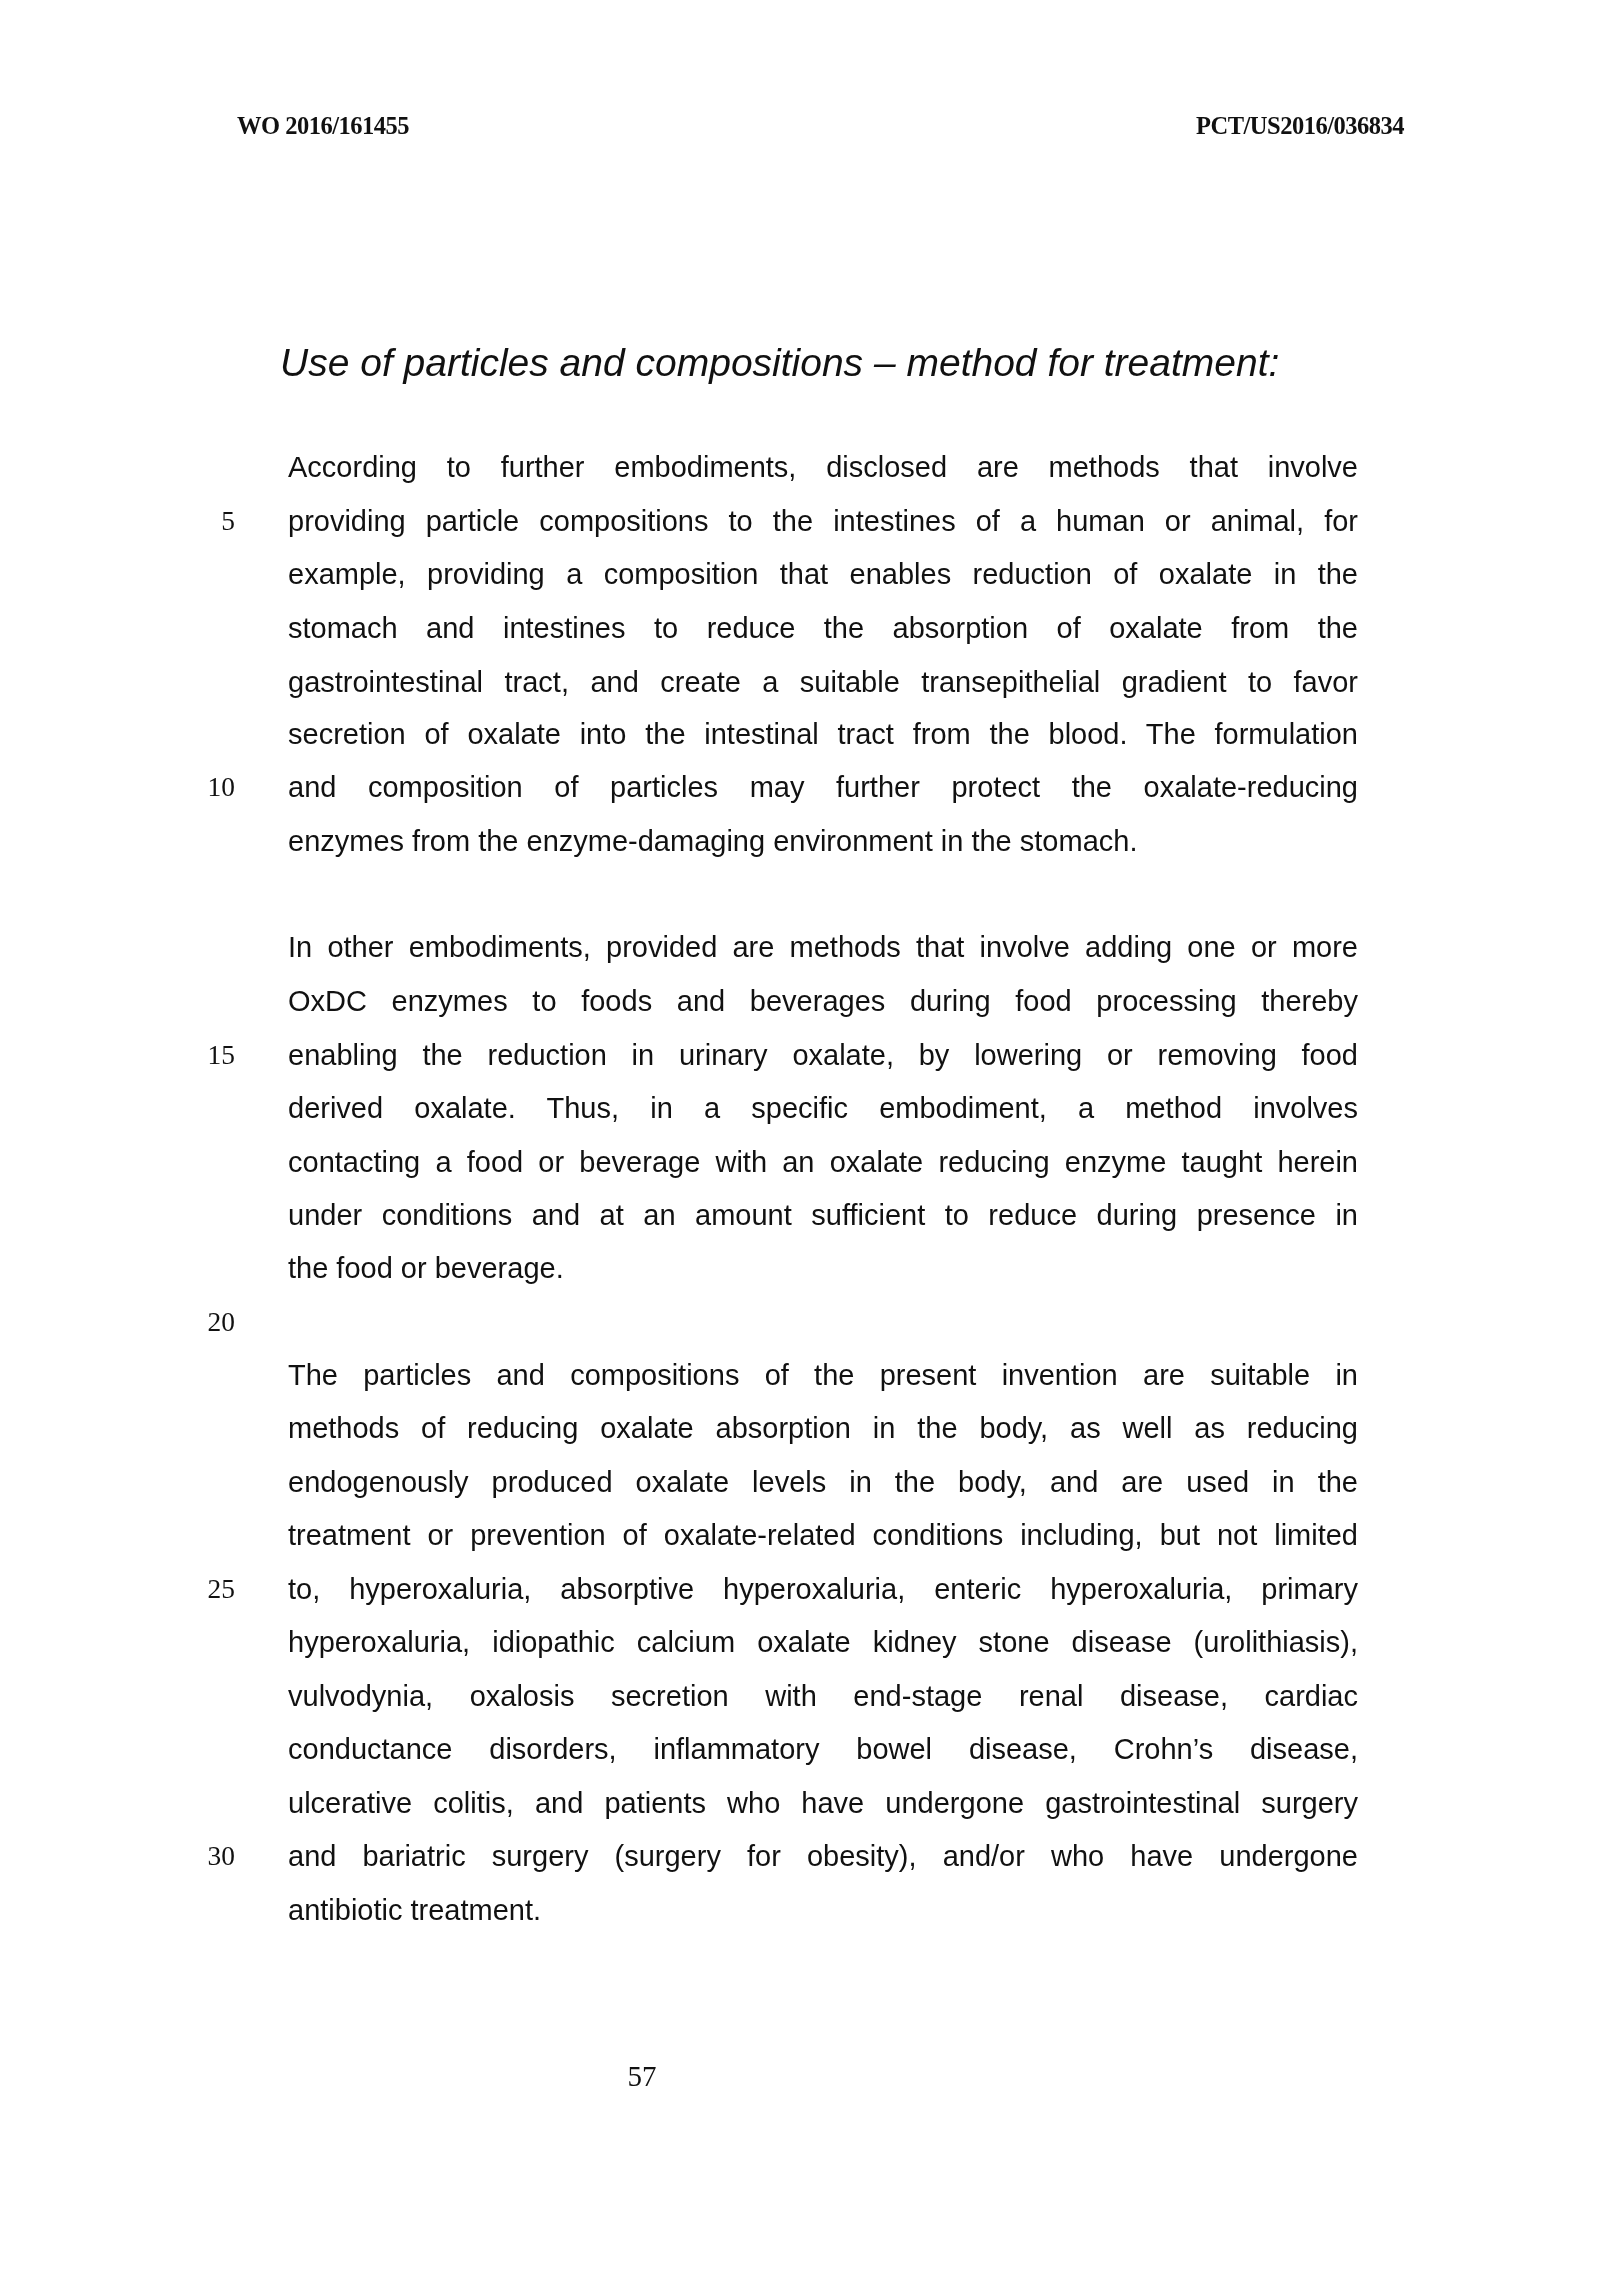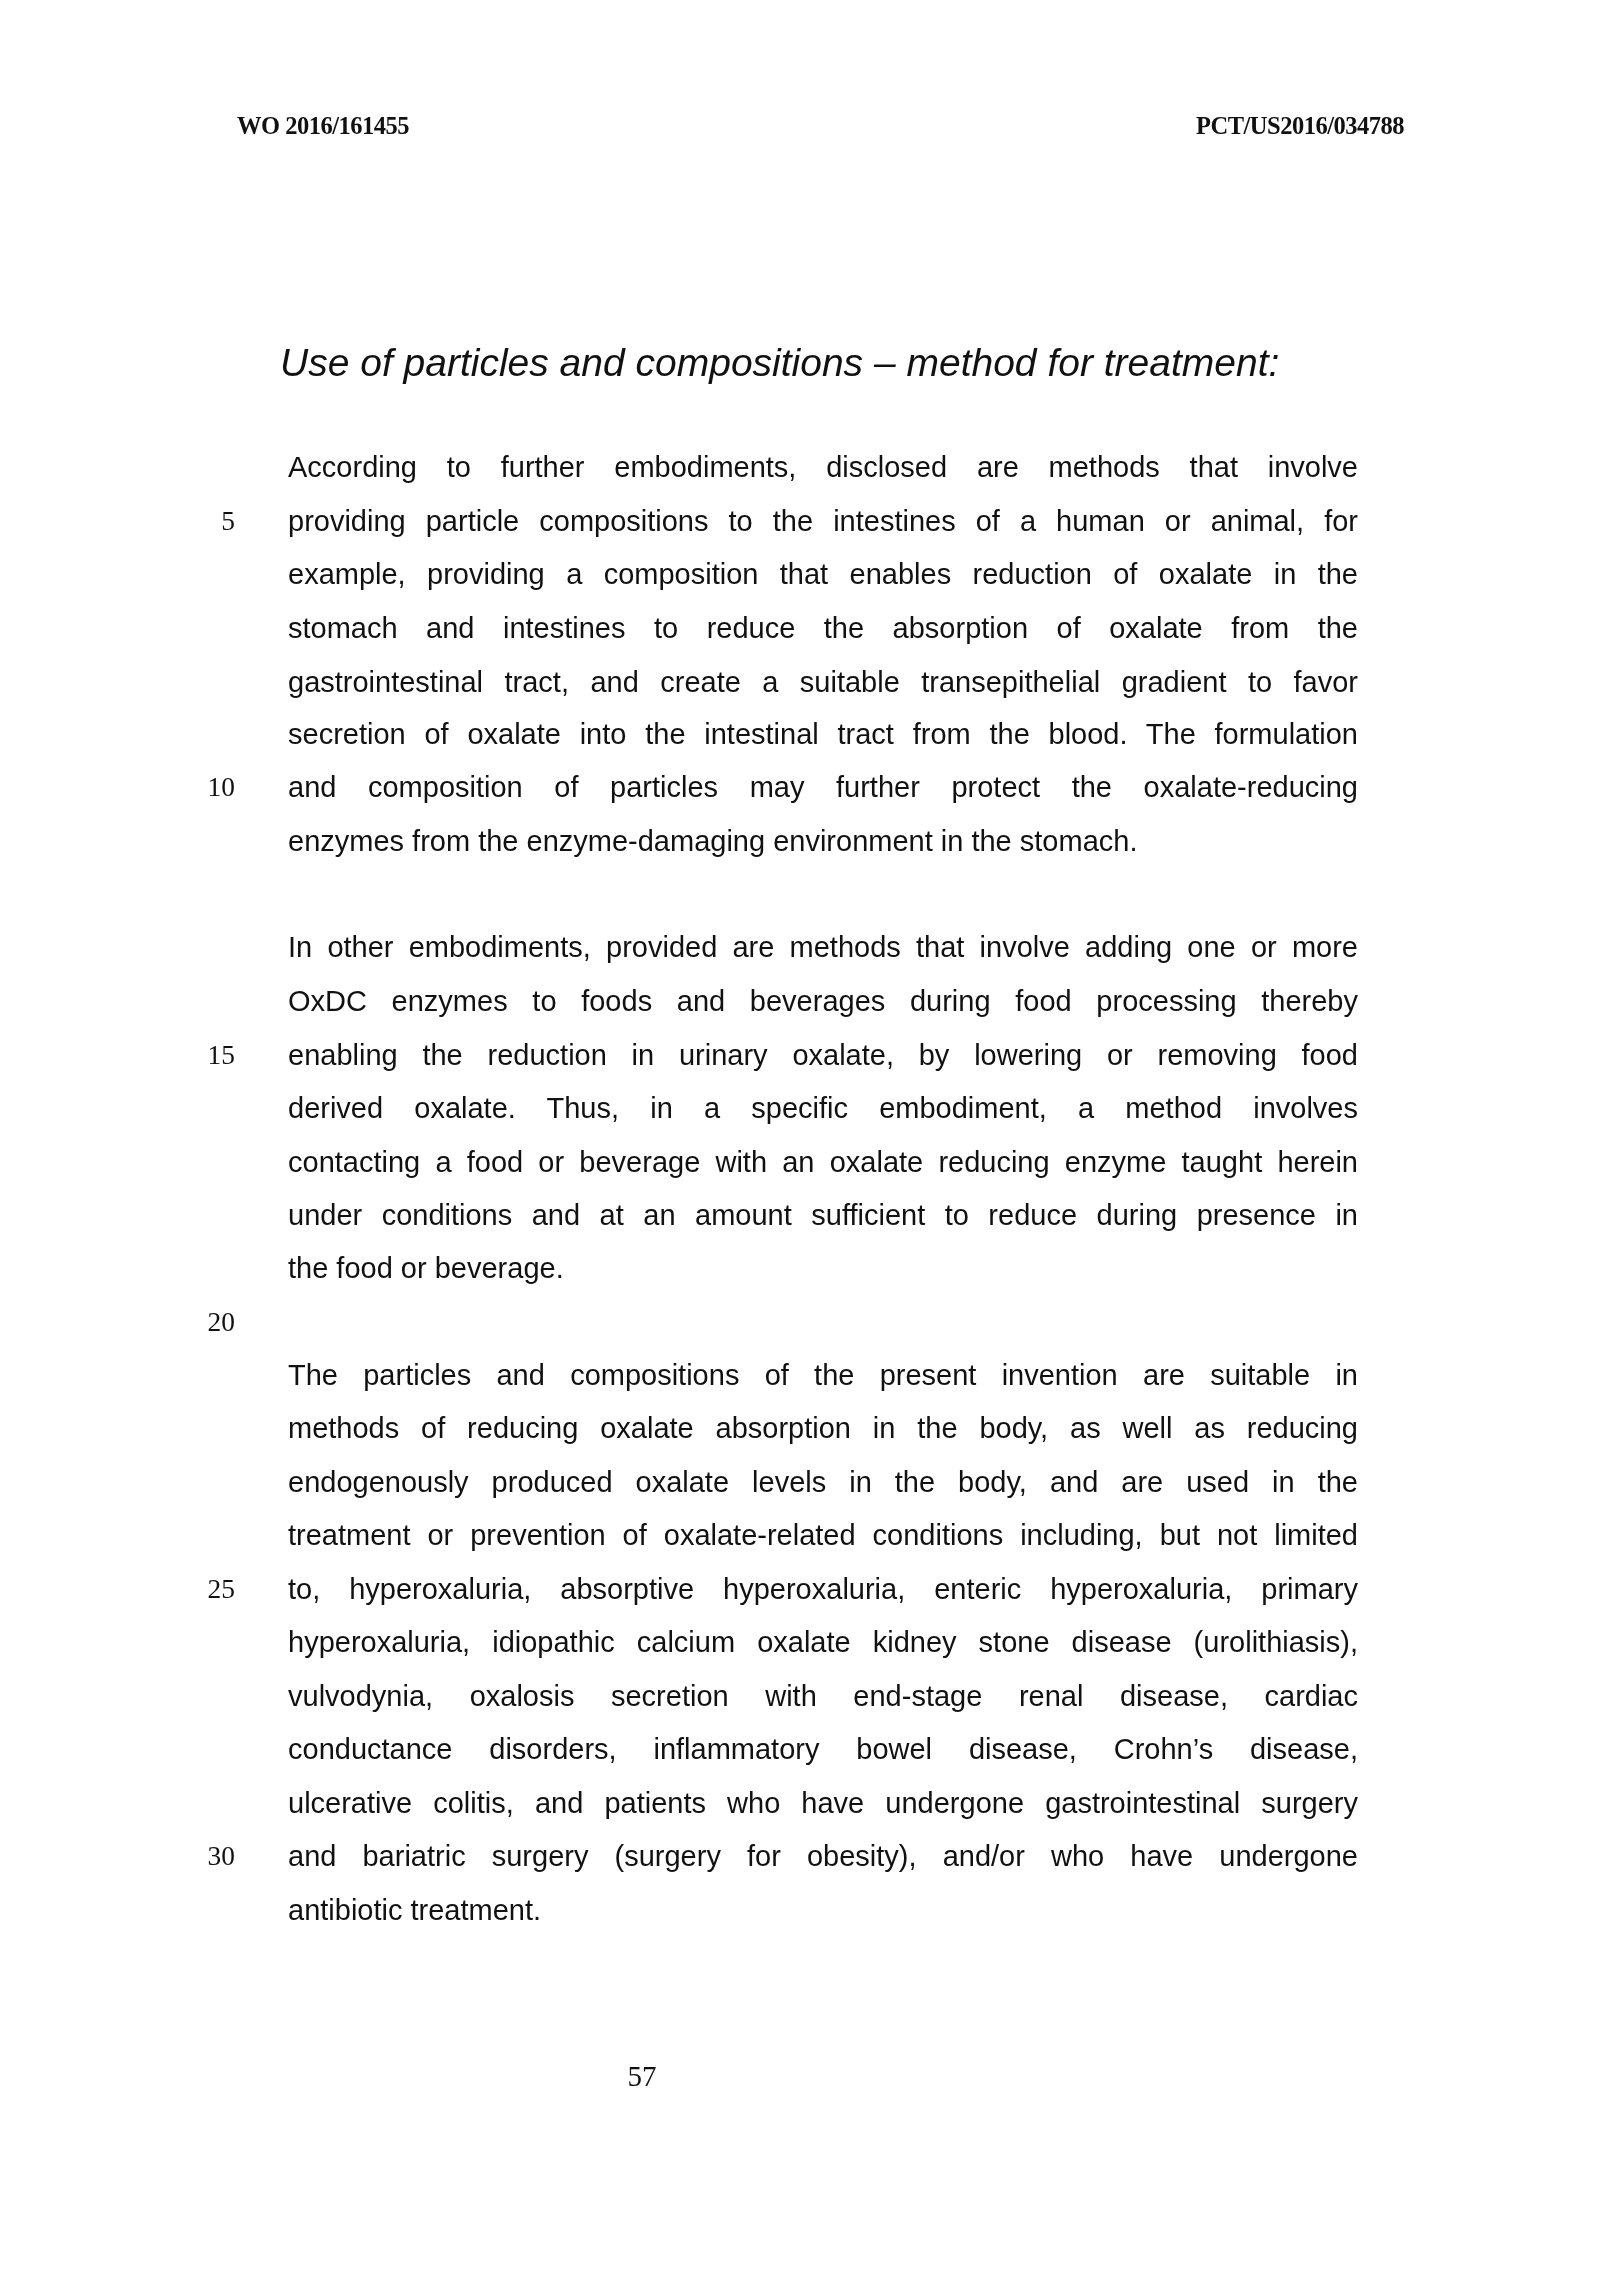--- a/index.html
+++ b/index.html
@@ -11,21 +11,21 @@
   .line { position:absolute; left:288px; width:1070px; font-family:"Liberation Sans", sans-serif; font-size:29px; line-height:35px; height:35px; white-space:nowrap; overflow:visible; text-align:justify; text-align-last:justify; }
   .line.last { text-align-last:left; }
   .lnum { position:absolute; left:196px; width:39px; text-align:right; font-family:"Liberation Serif", serif; font-size:27.4px; line-height:35px; }
   .pagenum { position:absolute; left:0; width:1284px; top:2060px; text-align:center; font-family:"Liberation Serif", serif; font-size:29px; }
 </style>
 </head>
 <body>
 
 <div>
   <div class="hdr hdr-left">WO 2016/161455</div>
-  <div class="hdr hdr-right">PCT/US2016/034788</div>
+  <div class="hdr hdr-right">PCT/US2016/036834</div>
 
   <div class="heading">Use of particles and compositions – method for treatment:</div>
 
   <div>
     <div class="line" style="top:450px">According to further embodiments, disclosed are methods that involve</div>
     <div class="line" style="top:504px">providing particle compositions to the intestines of a human or animal, for</div>
     <div class="line" style="top:557px">example, providing a composition that enables reduction of oxalate in the</div>
     <div class="line" style="top:611px">stomach and intestines to reduce the absorption of oxalate from the</div>
     <div class="line" style="top:665px">gastrointestinal tract, and create a suitable transepithelial gradient to favor</div>
     <div class="line" style="top:717px">secretion of oxalate into the intestinal tract from the blood.  The formulation</div>

